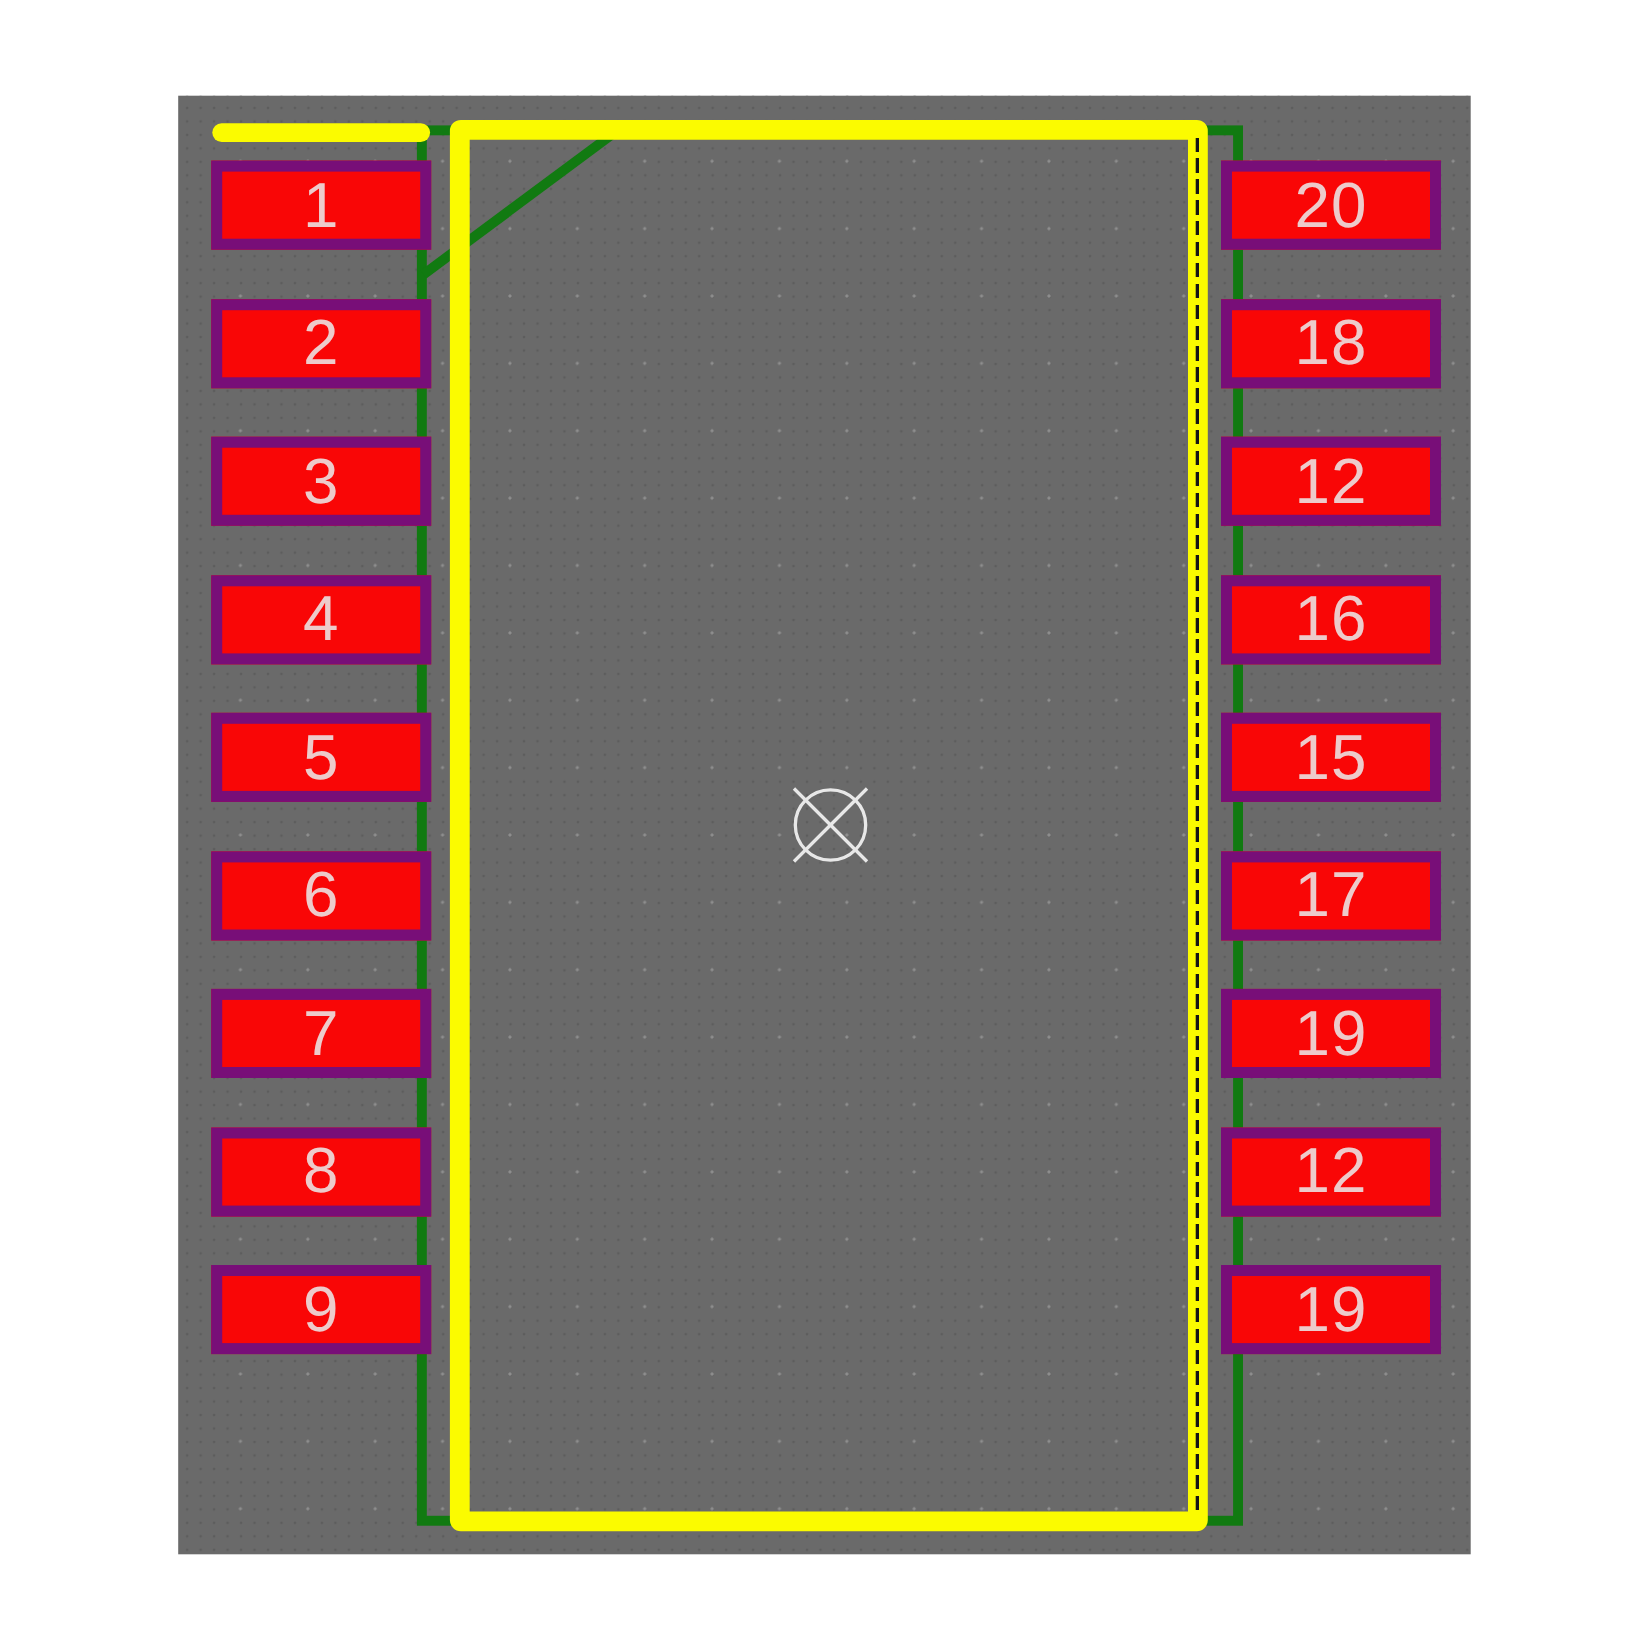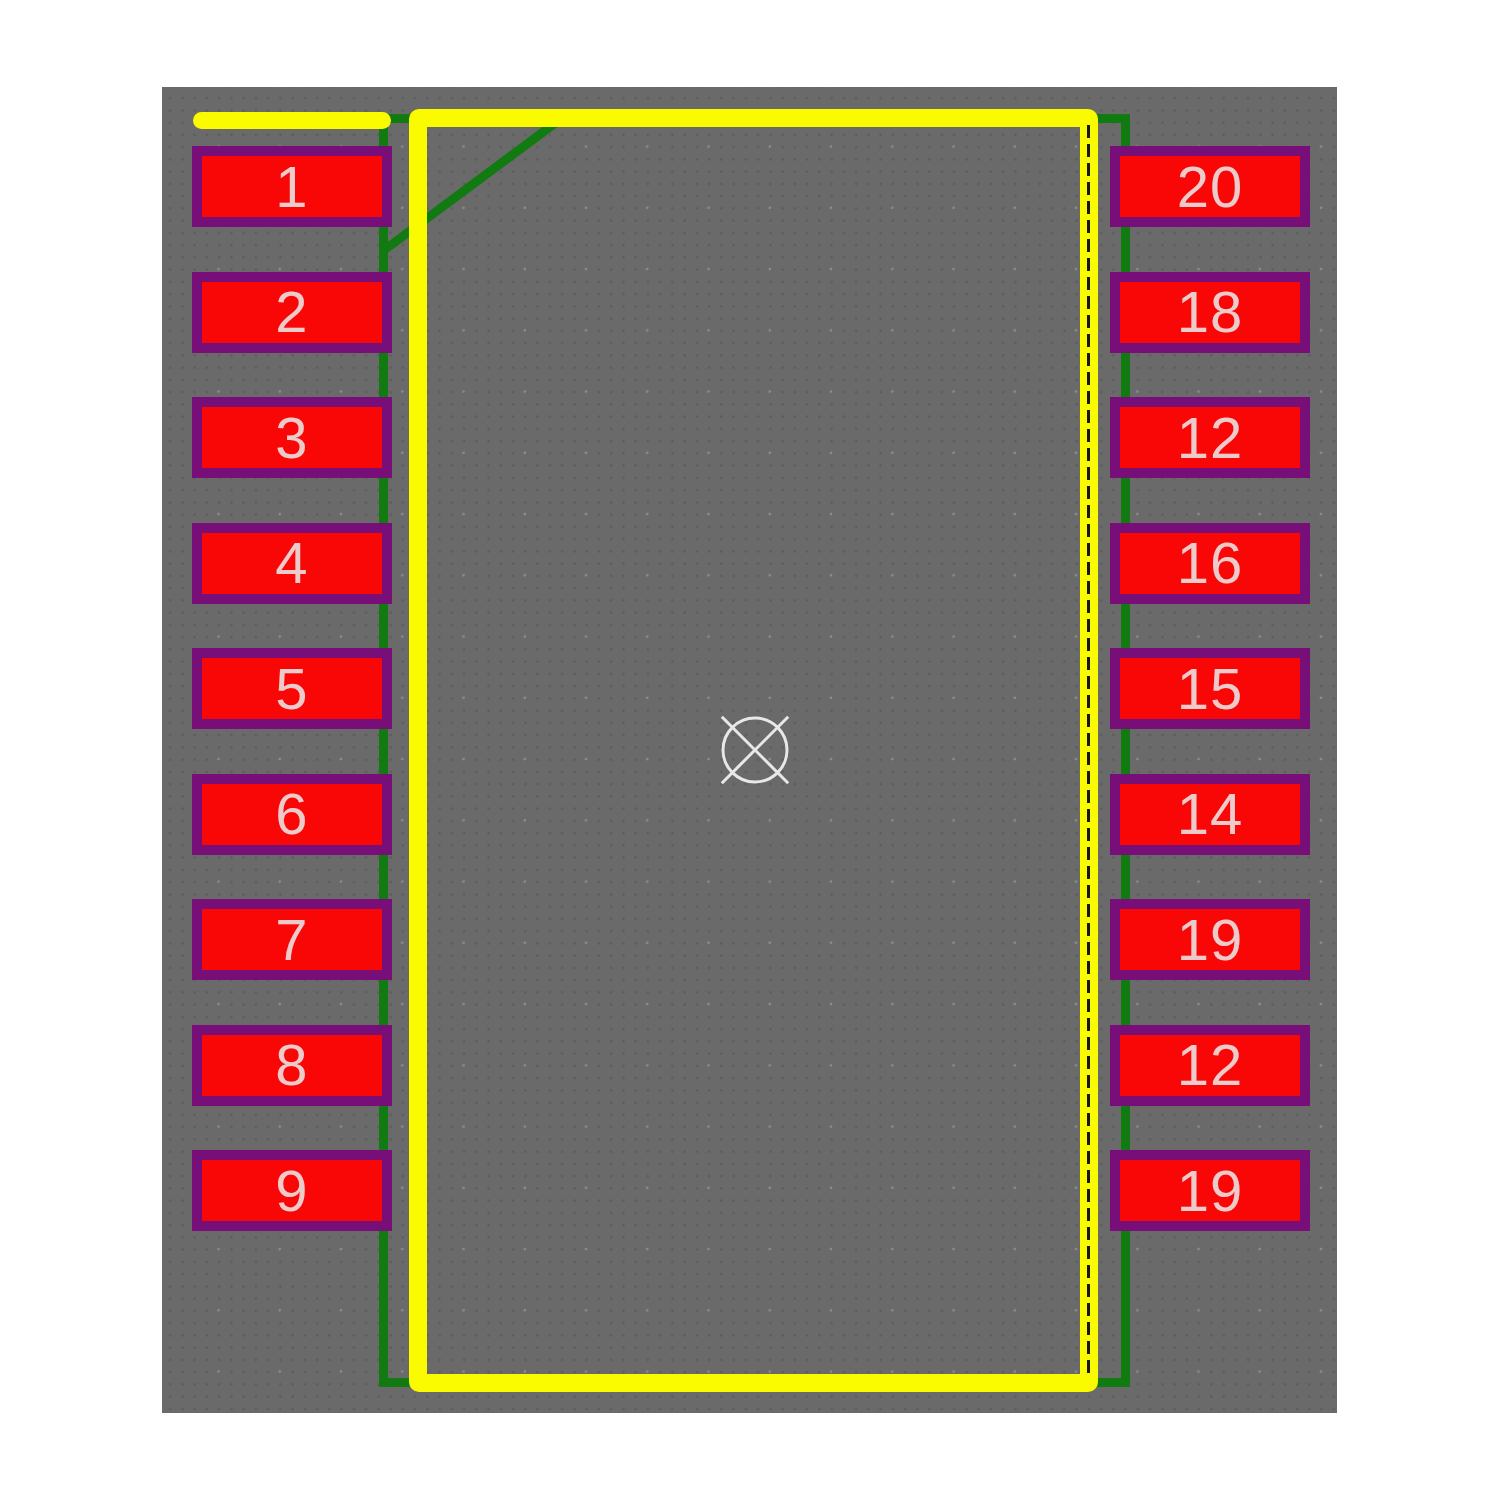--- a/index.html
+++ b/index.html
@@ -114,21 +114,21 @@
     <div class="pad">
         <span>12</span>
       </div>
     <div class="pad">
         <span>16</span>
       </div>
     <div class="pad">
         <span>15</span>
       </div>
     <div class="pad">
-        <span>14</span>
+        <span>17</span>
       </div>
     <div class="pad">
         <span>19</span>
       </div>
     <div class="pad">
         <span>12</span>
       </div>
     <div class="pad">
         <span>19</span>
       </div>

